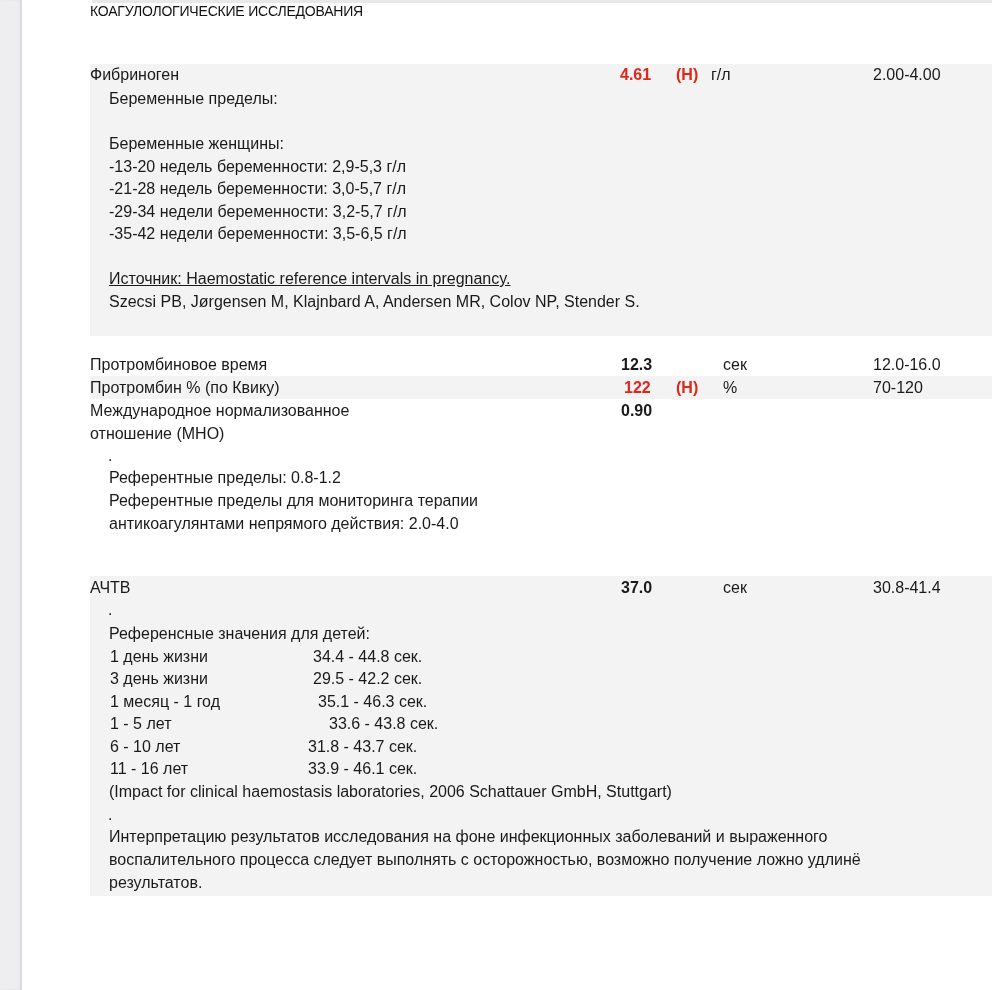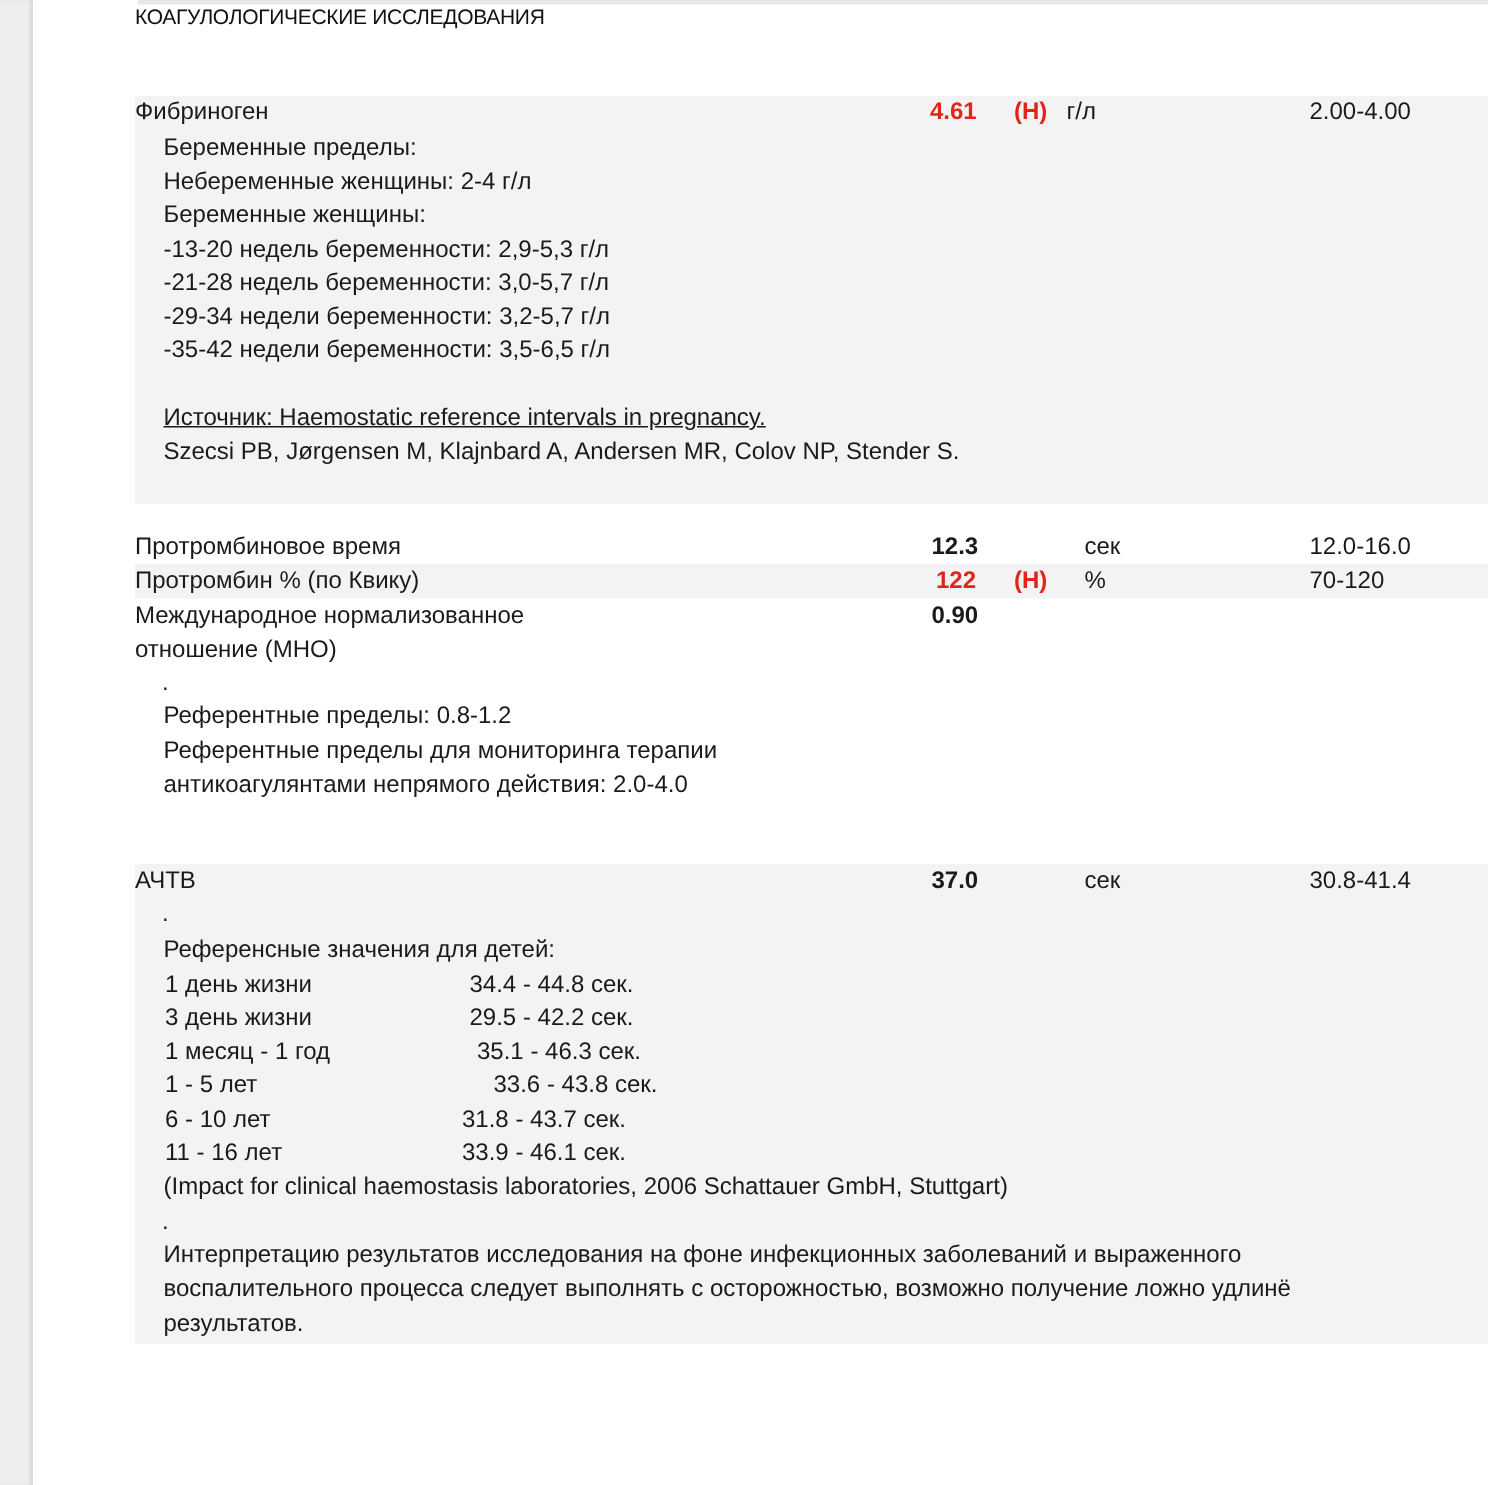--- a/index.html
+++ b/index.html
@@ -43,21 +43,20 @@
   <div class="section-title">КОАГУЛОЛОГИЧЕСКИЕ ИССЛЕДОВАНИЯ</div>
 
   <div class="band" style="top:64px; height:272px;"></div>
   <div class="t" style="left:90px; top:63px;">Фибриноген</div>
   <div class="t b red" style="left:620px; top:63px;">4.61</div>
   <div class="t b red" style="left:676px; top:63px;">(H)</div>
   <div class="t" style="left:691px; top:63px;margin-left:20px;">г/л</div>
   <div class="t" style="left:873px; top:63px;">2.00-4.00</div>
 
   <div class="t" style="left:109px; top:87px;">Беременные пределы:</div>
-  <div class="t" style="left:109px; top:110px;">Небеременные женщины: 2-4 г/л</div>
   <div class="t" style="left:109px; top:132px;">Беременные женщины:</div>
   <div class="t" style="left:109px; top:155px;">-13-20 недель беременности: 2,9-5,3 г/л</div>
   <div class="t" style="left:109px; top:177px;">-21-28 недель беременности: 3,0-5,7 г/л</div>
   <div class="t" style="left:109px; top:200px;">-29-34 недели беременности: 3,2-5,7 г/л</div>
   <div class="t" style="left:109px; top:222px;">-35-42 недели беременности: 3,5-6,5 г/л</div>
 
   <div class="t" style="left:109px; top:267px;text-decoration:underline;">Источник: Haemostatic reference intervals in pregnancy.</div>
   <div class="t" style="left:90px; top:353px;">Протромбиновое время</div>
 
   <div class="t" style="left:109px; top:290px;">Szecsi PB, Jørgensen M, Klajnbard A, Andersen MR, Colov NP, Stender S.</div>

